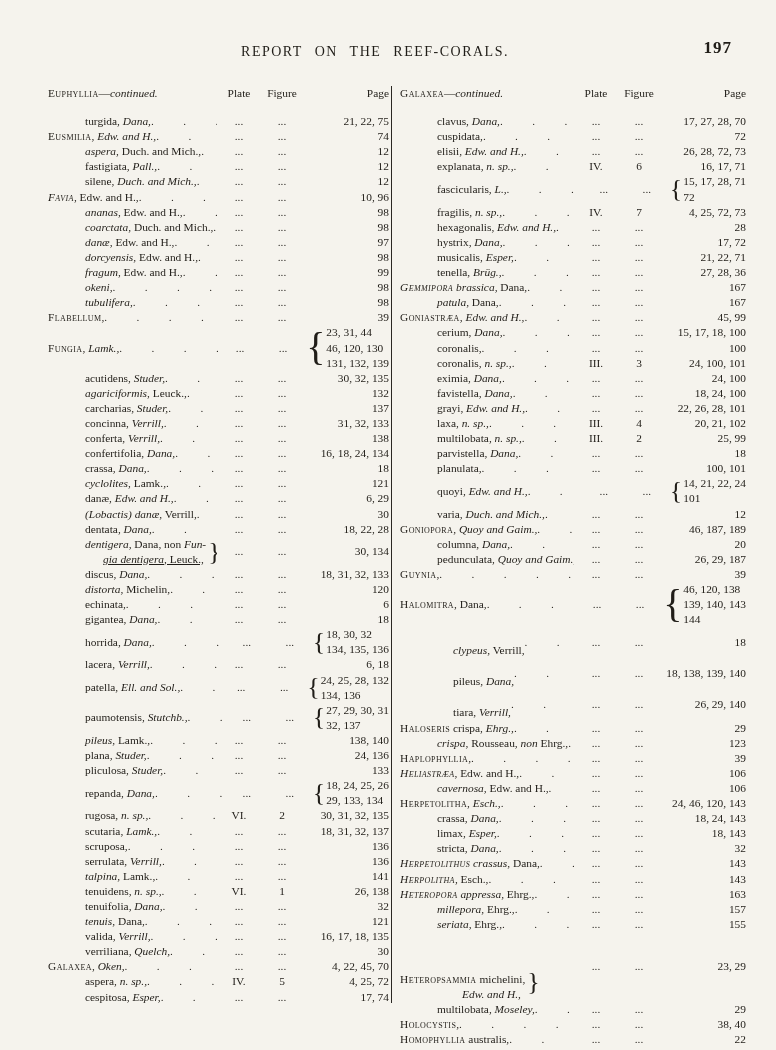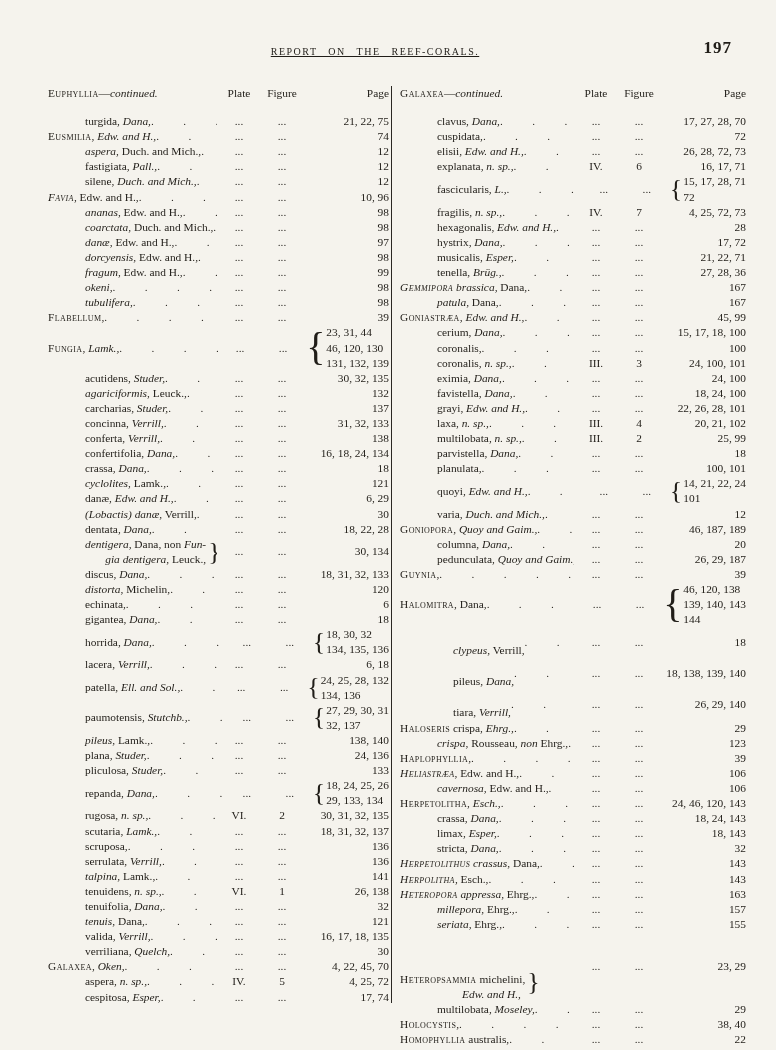--- a/index.html
+++ b/index.html
@@ -5,21 +5,21 @@
   html,body{margin:0;padding:0;}
   body{
     width:776px;height:1050px;position:relative;overflow:hidden;
     background:#f5f3ed;color:#201d18;
     font-family:"Liberation Serif","DejaVu Serif",serif;
     font-size:11.4px;line-height:15.1px;
   }
   .page{position:absolute;inset:0;}
   .running-head{
     position:absolute;top:44px;left:110px;width:530px;text-align:center;
-    font-size:10px;letter-spacing:1.5px;word-spacing:7px;white-space:nowrap;text-decoration:underline;
+    font-size:14px;letter-spacing:1.5px;word-spacing:7px;white-space:nowrap;
   }
   .folio{
     position:absolute;top:40px;right:44px;font-size:17px;font-weight:bold;letter-spacing:1px;
   }
   .divider{
     position:absolute;left:391px;top:86px;width:1.4px;height:917px;background:#2b2823;
   }
   .col{position:absolute;top:86px;}
   .col-left{left:48px;width:341px;}
   .col-right{left:400px;width:346px;}
@@ -244,24 +244,24 @@
         <div class="cell-page">30</div>
       </div>
       <div class="row">
         <div class="name ind1"><span class="s-r">dentata, </span><span class="s-i">Dana,</span></div>
         <span class="lead"></span>
         <div class="cell-plate">...</div>
         <div class="cell-figure">...</div>
         <div class="cell-page">18, 22, 28</div>
       </div>
       <div class="row">
-        <div class="name ind1" style="display: flex; align-items: center; text-align: right;">
+        <div class="name ind1" style="display: flex; align-items: center;">
           <div class="nlines">
             <div><span class="s-i">dentigera</span><span class="s-r">, Dana, non </span><span class="s-i">Fun-</span></div>
-            <div style="padding-left: 18px;"><span class="s-i">gia dentigera</span><span class="s-r">, Leuck.,</span></div>
+            <div style="padding-left: 18px; text-decoration: underline;"><span class="s-i">gia dentigera</span><span class="s-r">, Leuck.,</span></div>
           </div>
           <span class="nbrace" style="font-size: 26px;">}</span>
         </div>
         <span class="lead no-dots"></span>
         <div class="cell-plate">...</div>
         <div class="cell-figure">...</div>
         <div class="cell-page">30, 134</div>
       </div>
       <div class="row">
         <div class="name ind1"><span class="s-r">discus, </span><span class="s-i">Dana,</span></div>

